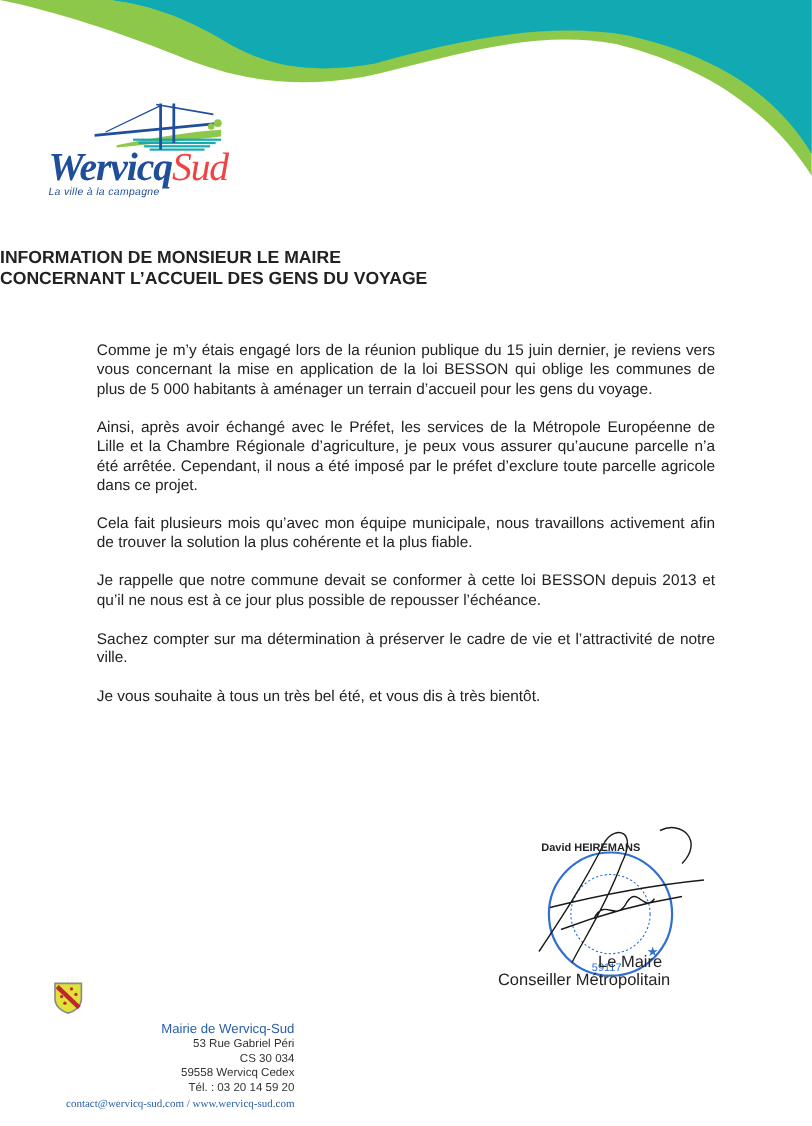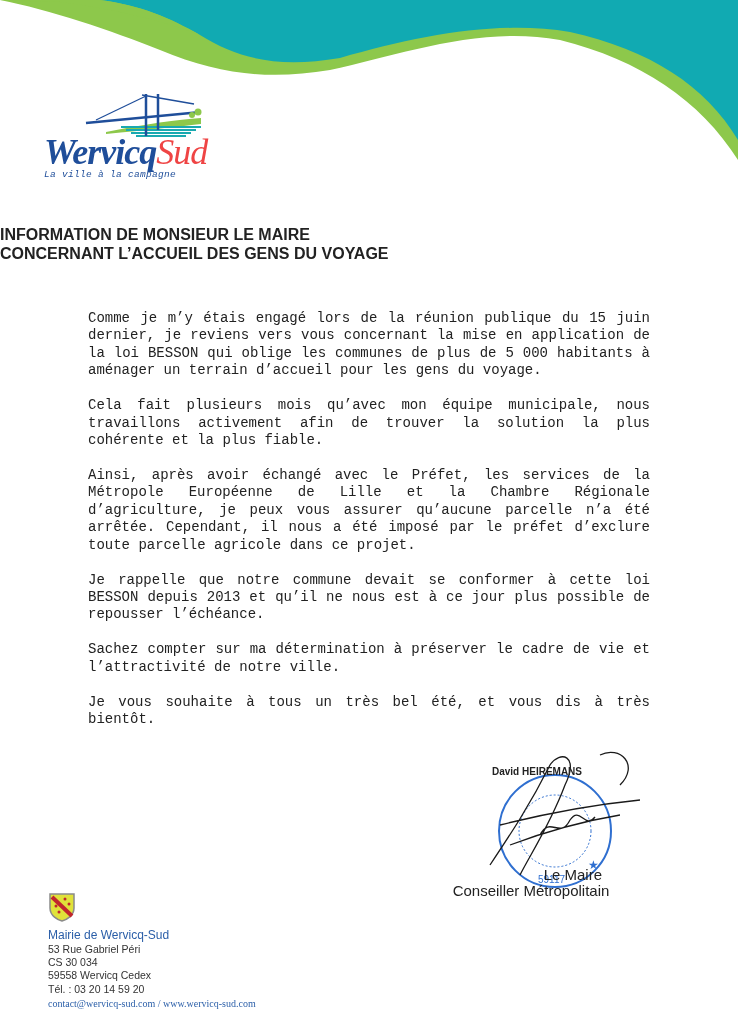--- a/index.html
+++ b/index.html
@@ -3,34 +3,34 @@
 <meta charset="utf-8">
 <style>
   html, body { margin:0; padding:0; background:#ffffff; }
   body { width:738px; height:1024px; position:relative; overflow:hidden;
          font-family:"Liberation Sans", sans-serif; color:#1f1f1f; }
   .wave { position:absolute; left:0; top:0; width:738px; height:170px; }
   .logo { position:absolute; left:36px; top:90px; width:210px; height:90px; }
   .logo-word { position:absolute; left:8px; top:44px; font-family:"Liberation Serif", serif;
                font-style:italic; font-weight:bold; font-size:36px; color:#1f4e9a; letter-spacing:-1px; line-height:36px; }
   .logo-sud { font-weight:normal; color:#ef4444; font-size:36px; }
-  .logo-tag { position:absolute; left:8px; top:79px; font-size:9.5px; font-style:italic; color:#1f4e9a; letter-spacing:0.3px;font-family:Liberation Mono, monospace; }
+  .logo-tag { position:absolute; left:8px; top:79px; font-size:9.5px; font-style:italic; color:#1f4e9a; letter-spacing:0.3px; }
   .title { position:absolute; left:0; width:738px; top:225px; 
            font-weight:bold; font-size:16px; line-height:19px; color:#222; }
-  .body { position:absolute; left:88px; width:562px; top:310px; font-size:14px; line-height:17.4px; color:#222;font-family:Liberation Mono, monospace; }
+  .body { position:absolute; left:88px; width:562px; top:310px; font-size:14px; line-height:17.4px; color:#222; }
   .body p { margin:0 0 17.6px 0; text-align:justify; }
   .sig { position:absolute; left:430px; top:735px; width:230px; height:170px; }
   .sig-name { position:absolute; left:62px; top:31px; font-weight:bold; font-size:10px; color:#222; }
   .sig-role { position:absolute; left:0; width:230px; top:132px; text-align:right; font-size:15px; line-height:16px; color:#222; }
   .sig-role span { display:block; }
   .sig-role .r1 { padding-right:58px; }
   .sig-role .r2 { padding-right:28px;text-align:center; }
   .footer { position:absolute; left:44px; top:888px; width:320px; }
   .crest { position:absolute; left:4px; top:4px; width:28px; height:30px; }
-  .addr { position:absolute; left:4px; top:40px; font-size:10.5px; line-height:13.2px; color:#333; }
+  .addr { position:absolute; left:16px; top:40px; font-size:10.5px; line-height:13.2px; color:#333;text-align:right; }
   .addr .org { color:#2a5ea8; font-size:12px; line-height:15px; }
   .addr .contact { color:#2a5ea8; font-size:10px; line-height:15px;font-family:Liberation Serif, serif; }
 </style>
 </head>
 <body>
 
 <svg class="wave" viewBox="0 0 738 170" preserveAspectRatio="none">
   <path d="M0,0 L738,0 L738,160 C700,100 640,60 560,40 C480,25 400,55 330,70 C270,80 220,75 160,50 C110,30 50,10 0,0 Z" fill="#8dc84b"></path>
   <path d="M100,0 L738,0 L738,140 C705,85 650,50 570,32 C500,20 420,35 340,58 C280,68 240,60 200,35 C170,18 140,5 100,0 Z" fill="#11aab2"></path>
   <path d="M0,0 L100,0 C140,5 170,18 200,35 C160,20 120,10 60,2 Z" fill="#8dc84b"></path>
@@ -55,22 +55,22 @@
   <div class="logo-tag">La ville à la campagne</div>
 </div>
 
 <div class="title">
   <div>INFORMATION DE MONSIEUR LE MAIRE</div>
   <div>CONCERNANT L’ACCUEIL DES GENS DU VOYAGE</div>
 </div>
 
 <div class="body">
   <p>Comme je m’y étais engagé lors de la réunion publique du 15 juin dernier, je reviens vers vous concernant la mise en application de la loi BESSON qui oblige les communes de plus de 5 000 habitants à aménager un terrain d’accueil pour les gens du voyage.</p>
+  <p>Ainsi, après avoir échangé avec le Préfet, les services de la Métropole Européenne de Lille et la Chambre Régionale d’agriculture, je peux vous assurer qu’aucune parcelle n’a été arrêtée. Cependant, il nous a été imposé par le préfet d’exclure toute parcelle agricole dans ce projet.</p>
   <p>Cela fait plusieurs mois qu’avec mon équipe municipale, nous travaillons activement afin de trouver la solution la plus cohérente et la plus fiable.</p>
-  <p>Ainsi, après avoir échangé avec le Préfet, les services de la Métropole Européenne de Lille et la Chambre Régionale d’agriculture, je peux vous assurer qu’aucune parcelle n’a été arrêtée. Cependant, il nous a été imposé par le préfet d’exclure toute parcelle agricole dans ce projet.</p>
   <p>Je rappelle que notre commune devait se conformer à cette loi BESSON depuis 2013 et qu’il ne nous est à ce jour plus possible de repousser l’échéance.</p>
   <p>Sachez compter sur ma détermination à préserver le cadre de vie et l’attractivité de notre ville.</p>
   <p>Je vous souhaite à tous un très bel été, et vous dis à très bientôt.</p>
 </div>
 
 <div class="sig">
   <svg style="position:absolute;left:50px;top:28px;width:150px;height:140px" viewBox="0 0 150 140">
     <circle cx="75" cy="68" r="56" fill="none" stroke="#2f6fd0" stroke-width="2"></circle>
     <circle cx="75" cy="68" r="36" fill="none" stroke="#2f6fd0" stroke-width="1" stroke-dasharray="2 2"></circle>
     <text x="108" y="106" fill="#2f6fd0" font-size="12">★</text>

